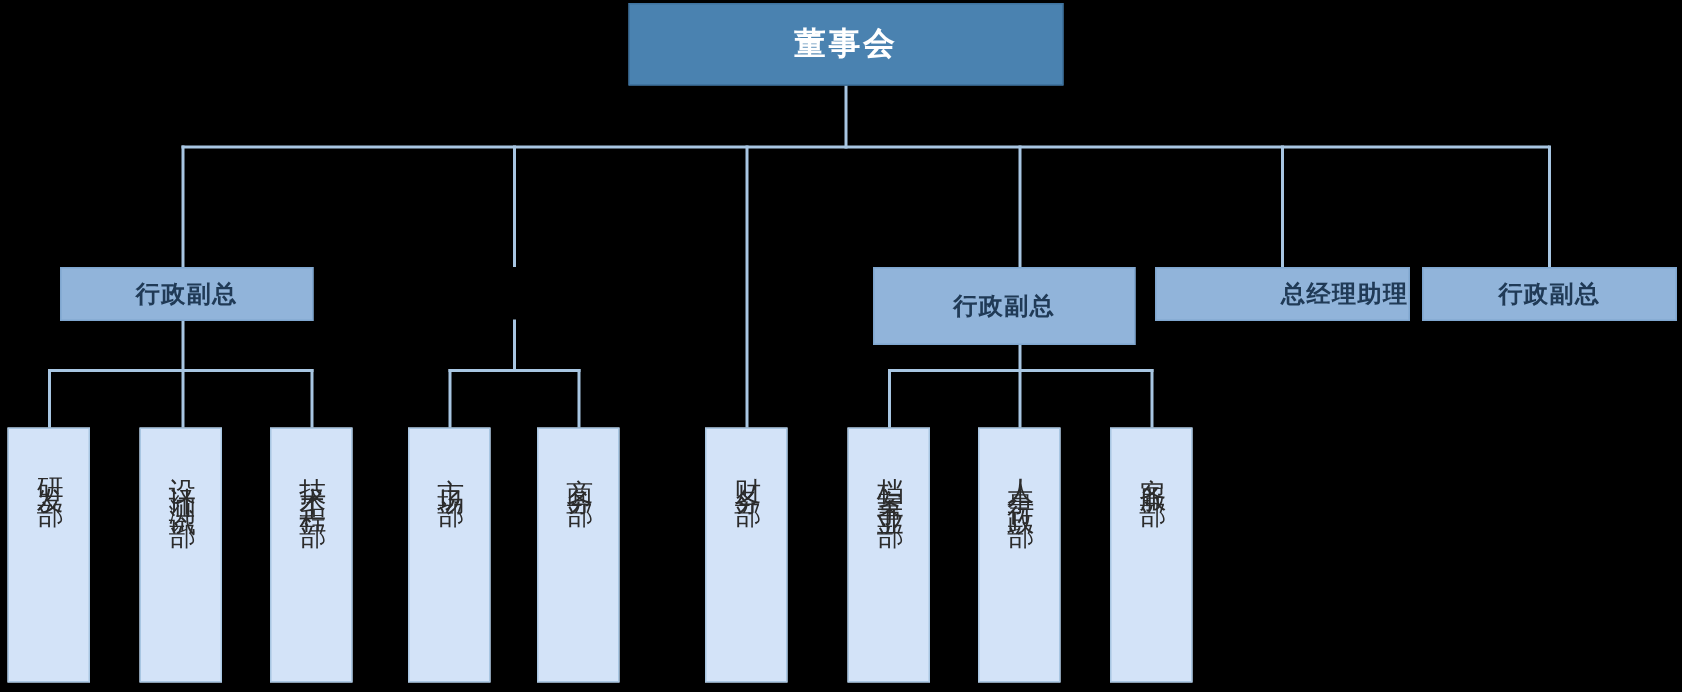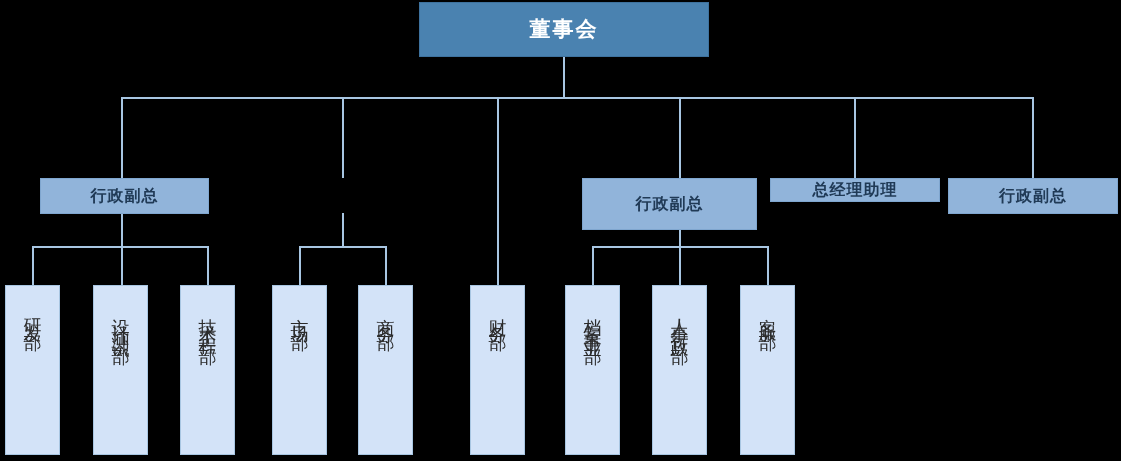--- a/index.html
+++ b/index.html
@@ -116,21 +116,21 @@
   <div class="node lvl-root" style="left:419px; top:2px; width:290px; height:55px;">
     <span>董事会</span>
   </div>
 
   <div class="node lvl-2" style="left:40px; top:178px; width:169px; height:36px;">
     <span>行政副总</span>
   </div>
   <div class="node lvl-2" style="left:582px; top:178px; width:175px; height:52px;">
     <span>行政副总</span>
   </div>
-  <div class="node lvl-2" style="left:770px; top:178px; width:170px; height:24px;">
+  <div class="node lvl-2" style="left:770px; top:178px; width:170px; height:36px;justify-content:flex-end;">
     <span>总经理助理</span>
   </div>
   <div class="node lvl-2" style="left:948px; top:178px; width:170px; height:36px;">
     <span>行政副总</span>
   </div>
 
   <div class="node lvl-3" style="left:5px; top:285px; width:55px; height:170px;">
     <span class="vtext">研发部</span>
   </div>
   <div class="node lvl-3" style="left:93px; top:285px; width:55px; height:170px;">

